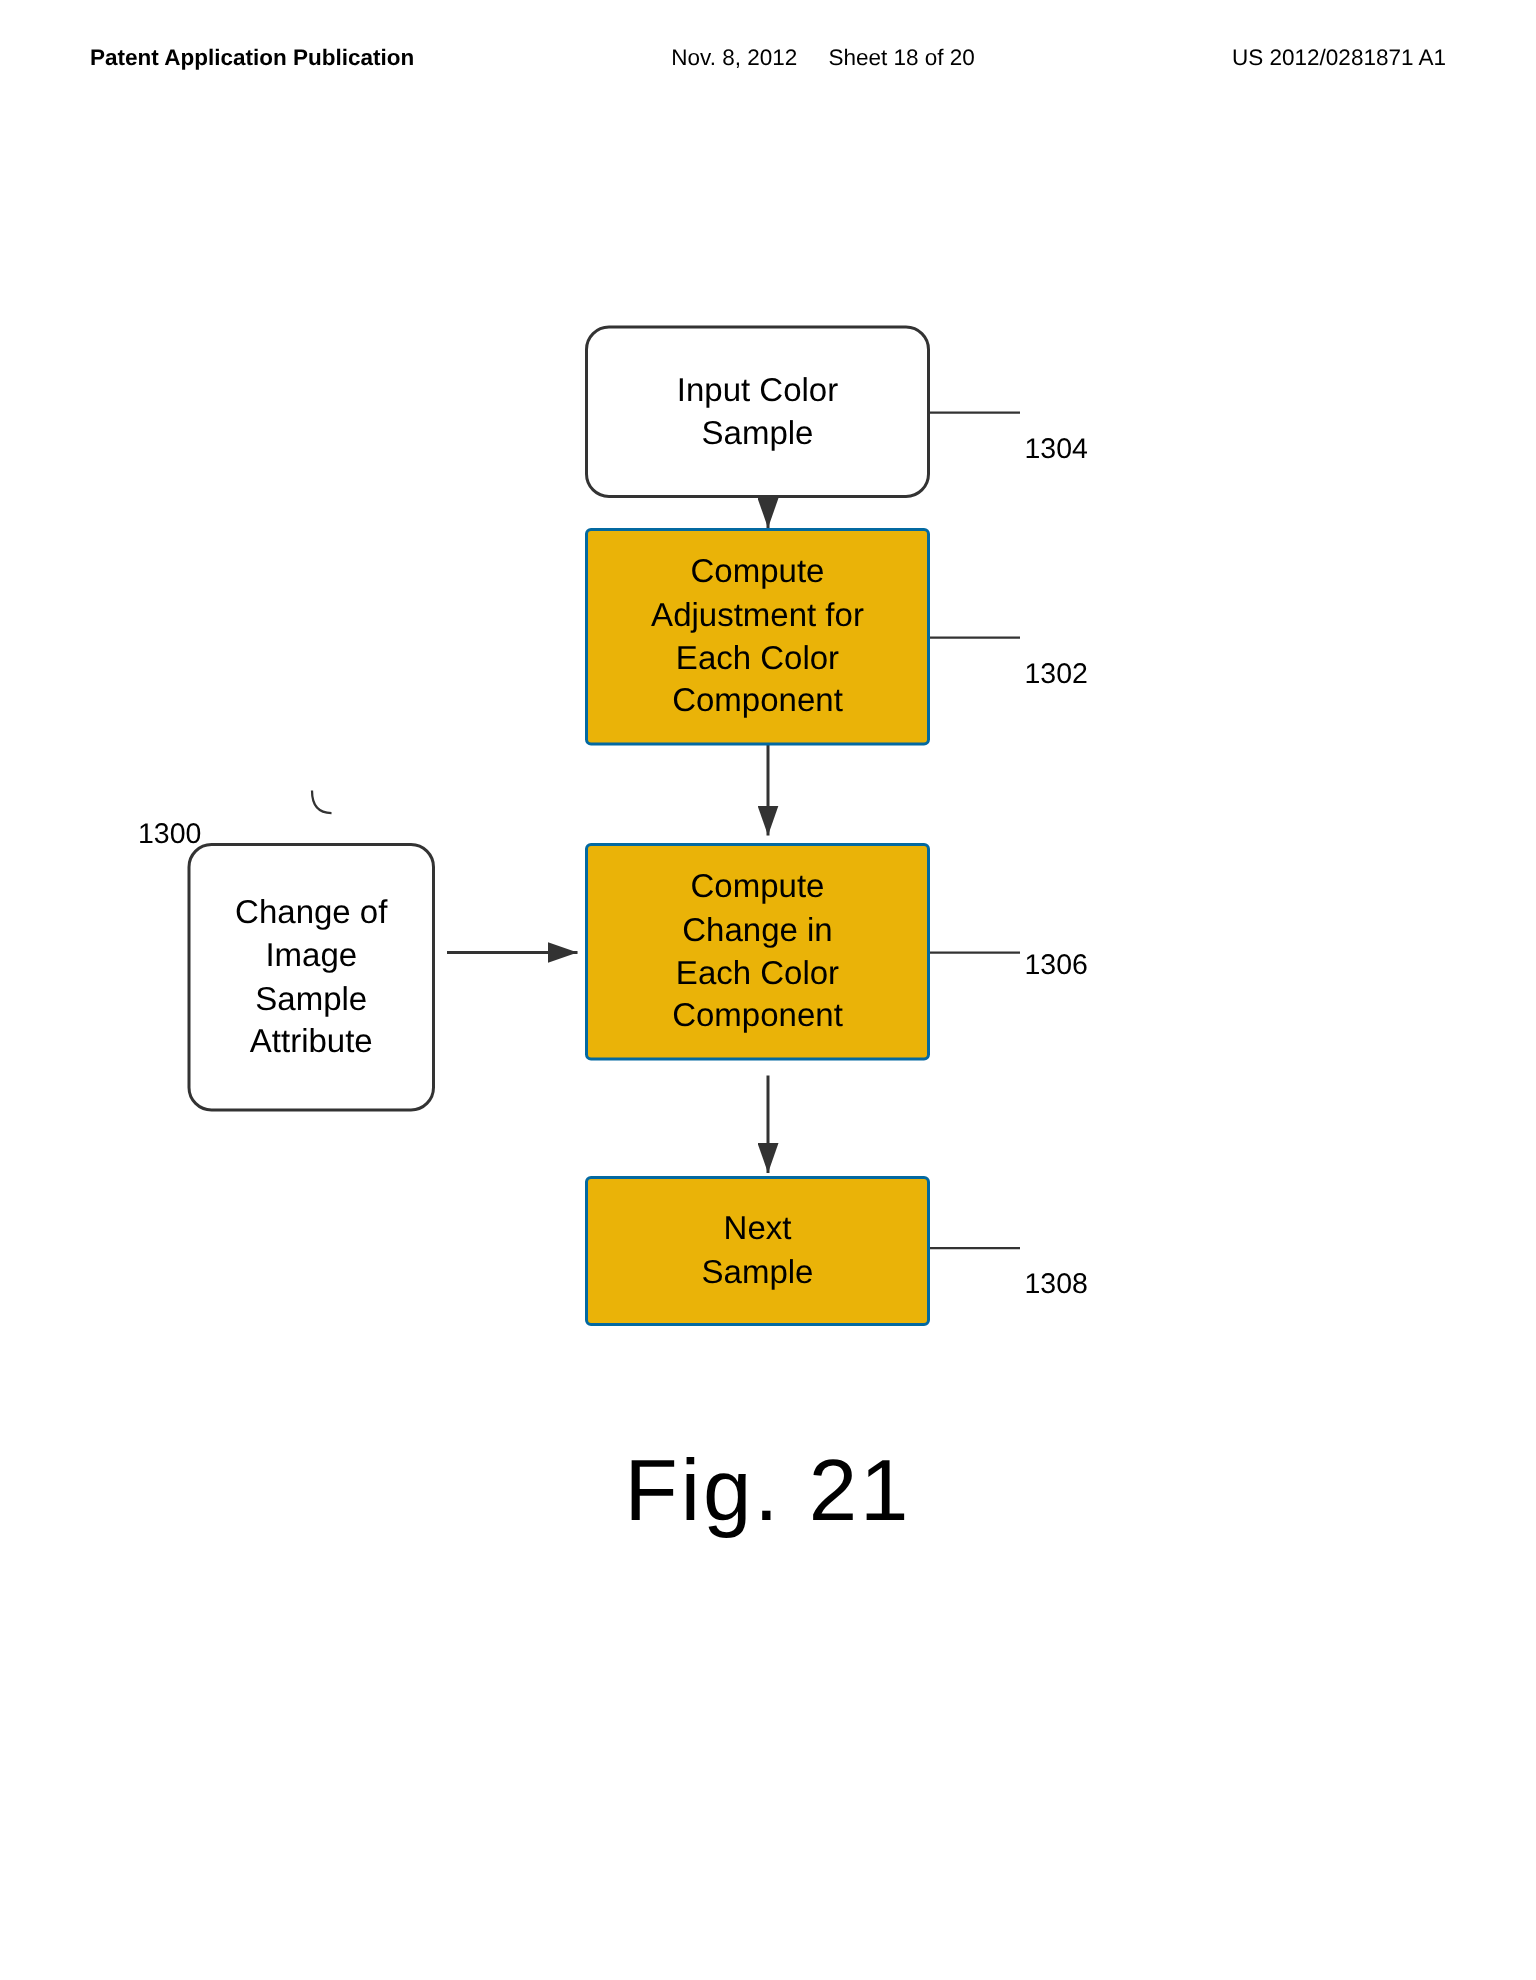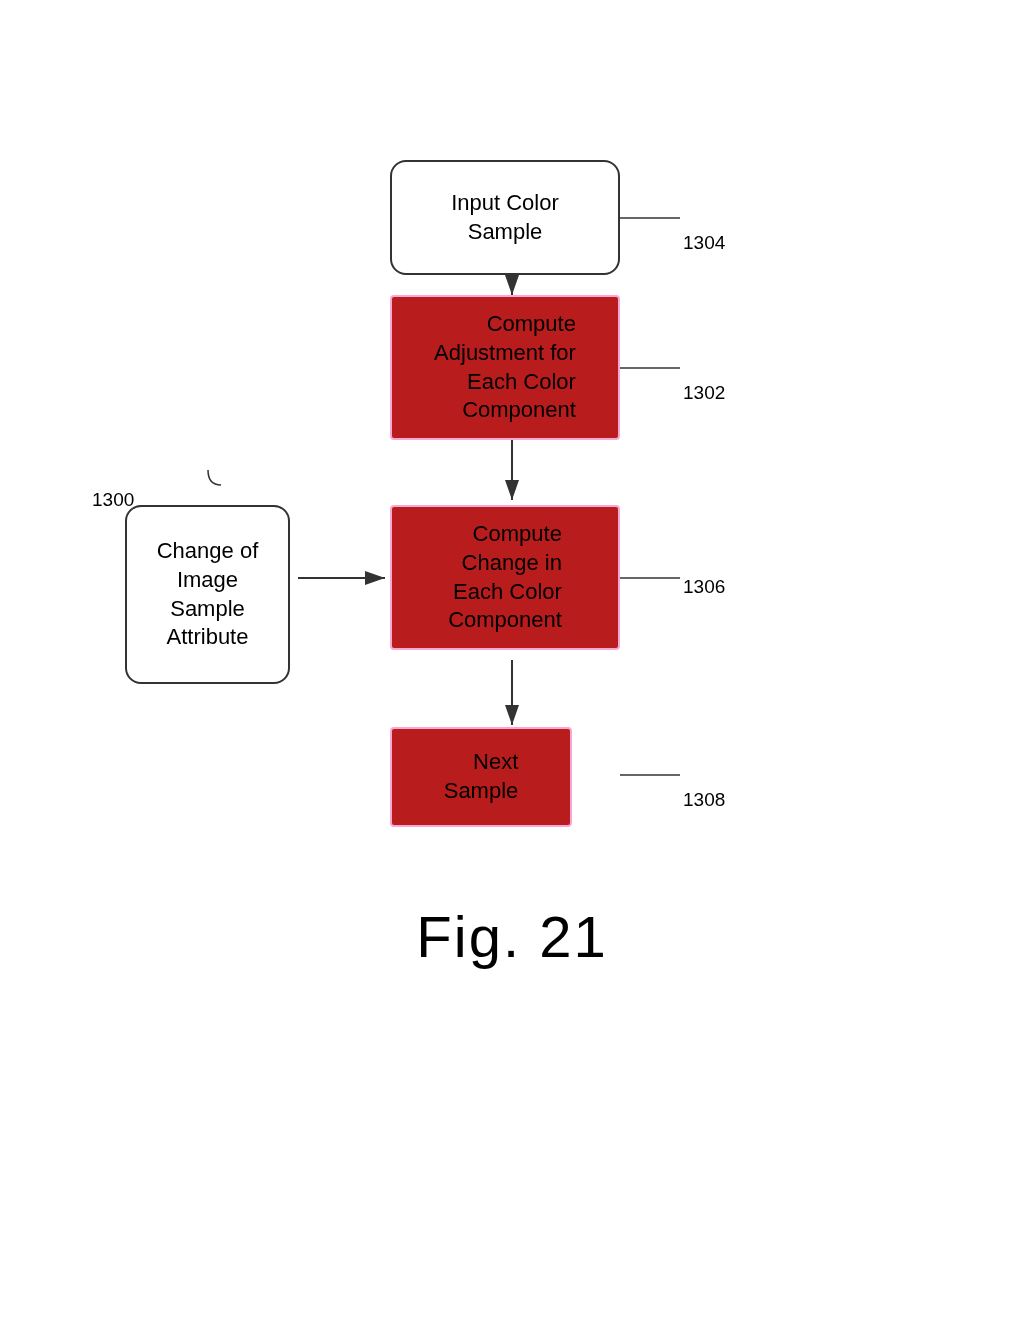--- a/index.html
+++ b/index.html
@@ -64,24 +64,23 @@
 
     
     .node-rounded {
       border: 2px solid #333;
       border-radius: 16px;
       background: #fff;
     }
 
     
     .node-rect {
-      border: 2px solid #f9a8d4;
+      border: 2px solid #0369a1;
       border-radius: 4px;
-      background: #b91c1c;
-      text-align: right;
+      background: #eab308;
     }
 
     
     .svg-overlay {
       position: absolute;
       top: 0;
       left: 0;
       width: 100%;
       height: 1050px;
       pointer-events: none;
@@ -103,20 +102,29 @@
       font-family: Arial, sans-serif;
       font-weight: normal;
       letter-spacing: 2px;
     }
   </style>
 </head>
 <body>
 
 <div class="page">
 
+  <div class="header">
+    <div class="header-left">Patent Application Publication</div>
+    <div class="header-center">
+      <span>Nov. 8, 2012</span>
+      &nbsp;&nbsp;&nbsp;
+      <span>Sheet 18 of 20</span>
+    </div>
+    <div class="header-right">US 2012/0281871 A1</div>
+  </div>
 
   <div class="diagram-area">
 
     <svg class="svg-overlay">
 
       <defs>
         <marker id="arrowhead" markerWidth="10" markerHeight="7" refX="10" refY="3.5" orient="auto">
           <polygon points="0 0, 10 3.5, 0 7" fill="#333"></polygon>
         </marker>
       </defs>
@@ -149,21 +157,21 @@
     </div>
 
     <div class="label-text" style="left: 683px; top: 358px;">1302</div>
 
     <div class="node node-rect" style="left: 390px; top: 505px; width: 230px; height: 145px;">
       <span>Compute<br>Change in<br>Each Color<br>Component</span>
     </div>
 
     <div class="label-text" style="left: 683px; top: 552px;">1306</div>
 
-    <div class="node node-rect" style="left: 390px; top: 727px; width: 182px; height: 100px;">
+    <div class="node node-rect" style="left: 390px; top: 727px; width: 230px; height: 100px;">
       <span>Next<br>Sample</span>
     </div>
 
     <div class="label-text" style="left: 683px; top: 765px;">1308</div>
 
     <div class="node node-rounded" style="left: 125px; top: 505px; width: 165px; height: 179px;">
       <span>Change of<br>Image<br>Sample<br>Attribute</span>
     </div>
 
     <div class="label-text" style="left: 92px; top: 465px;">1300</div>

